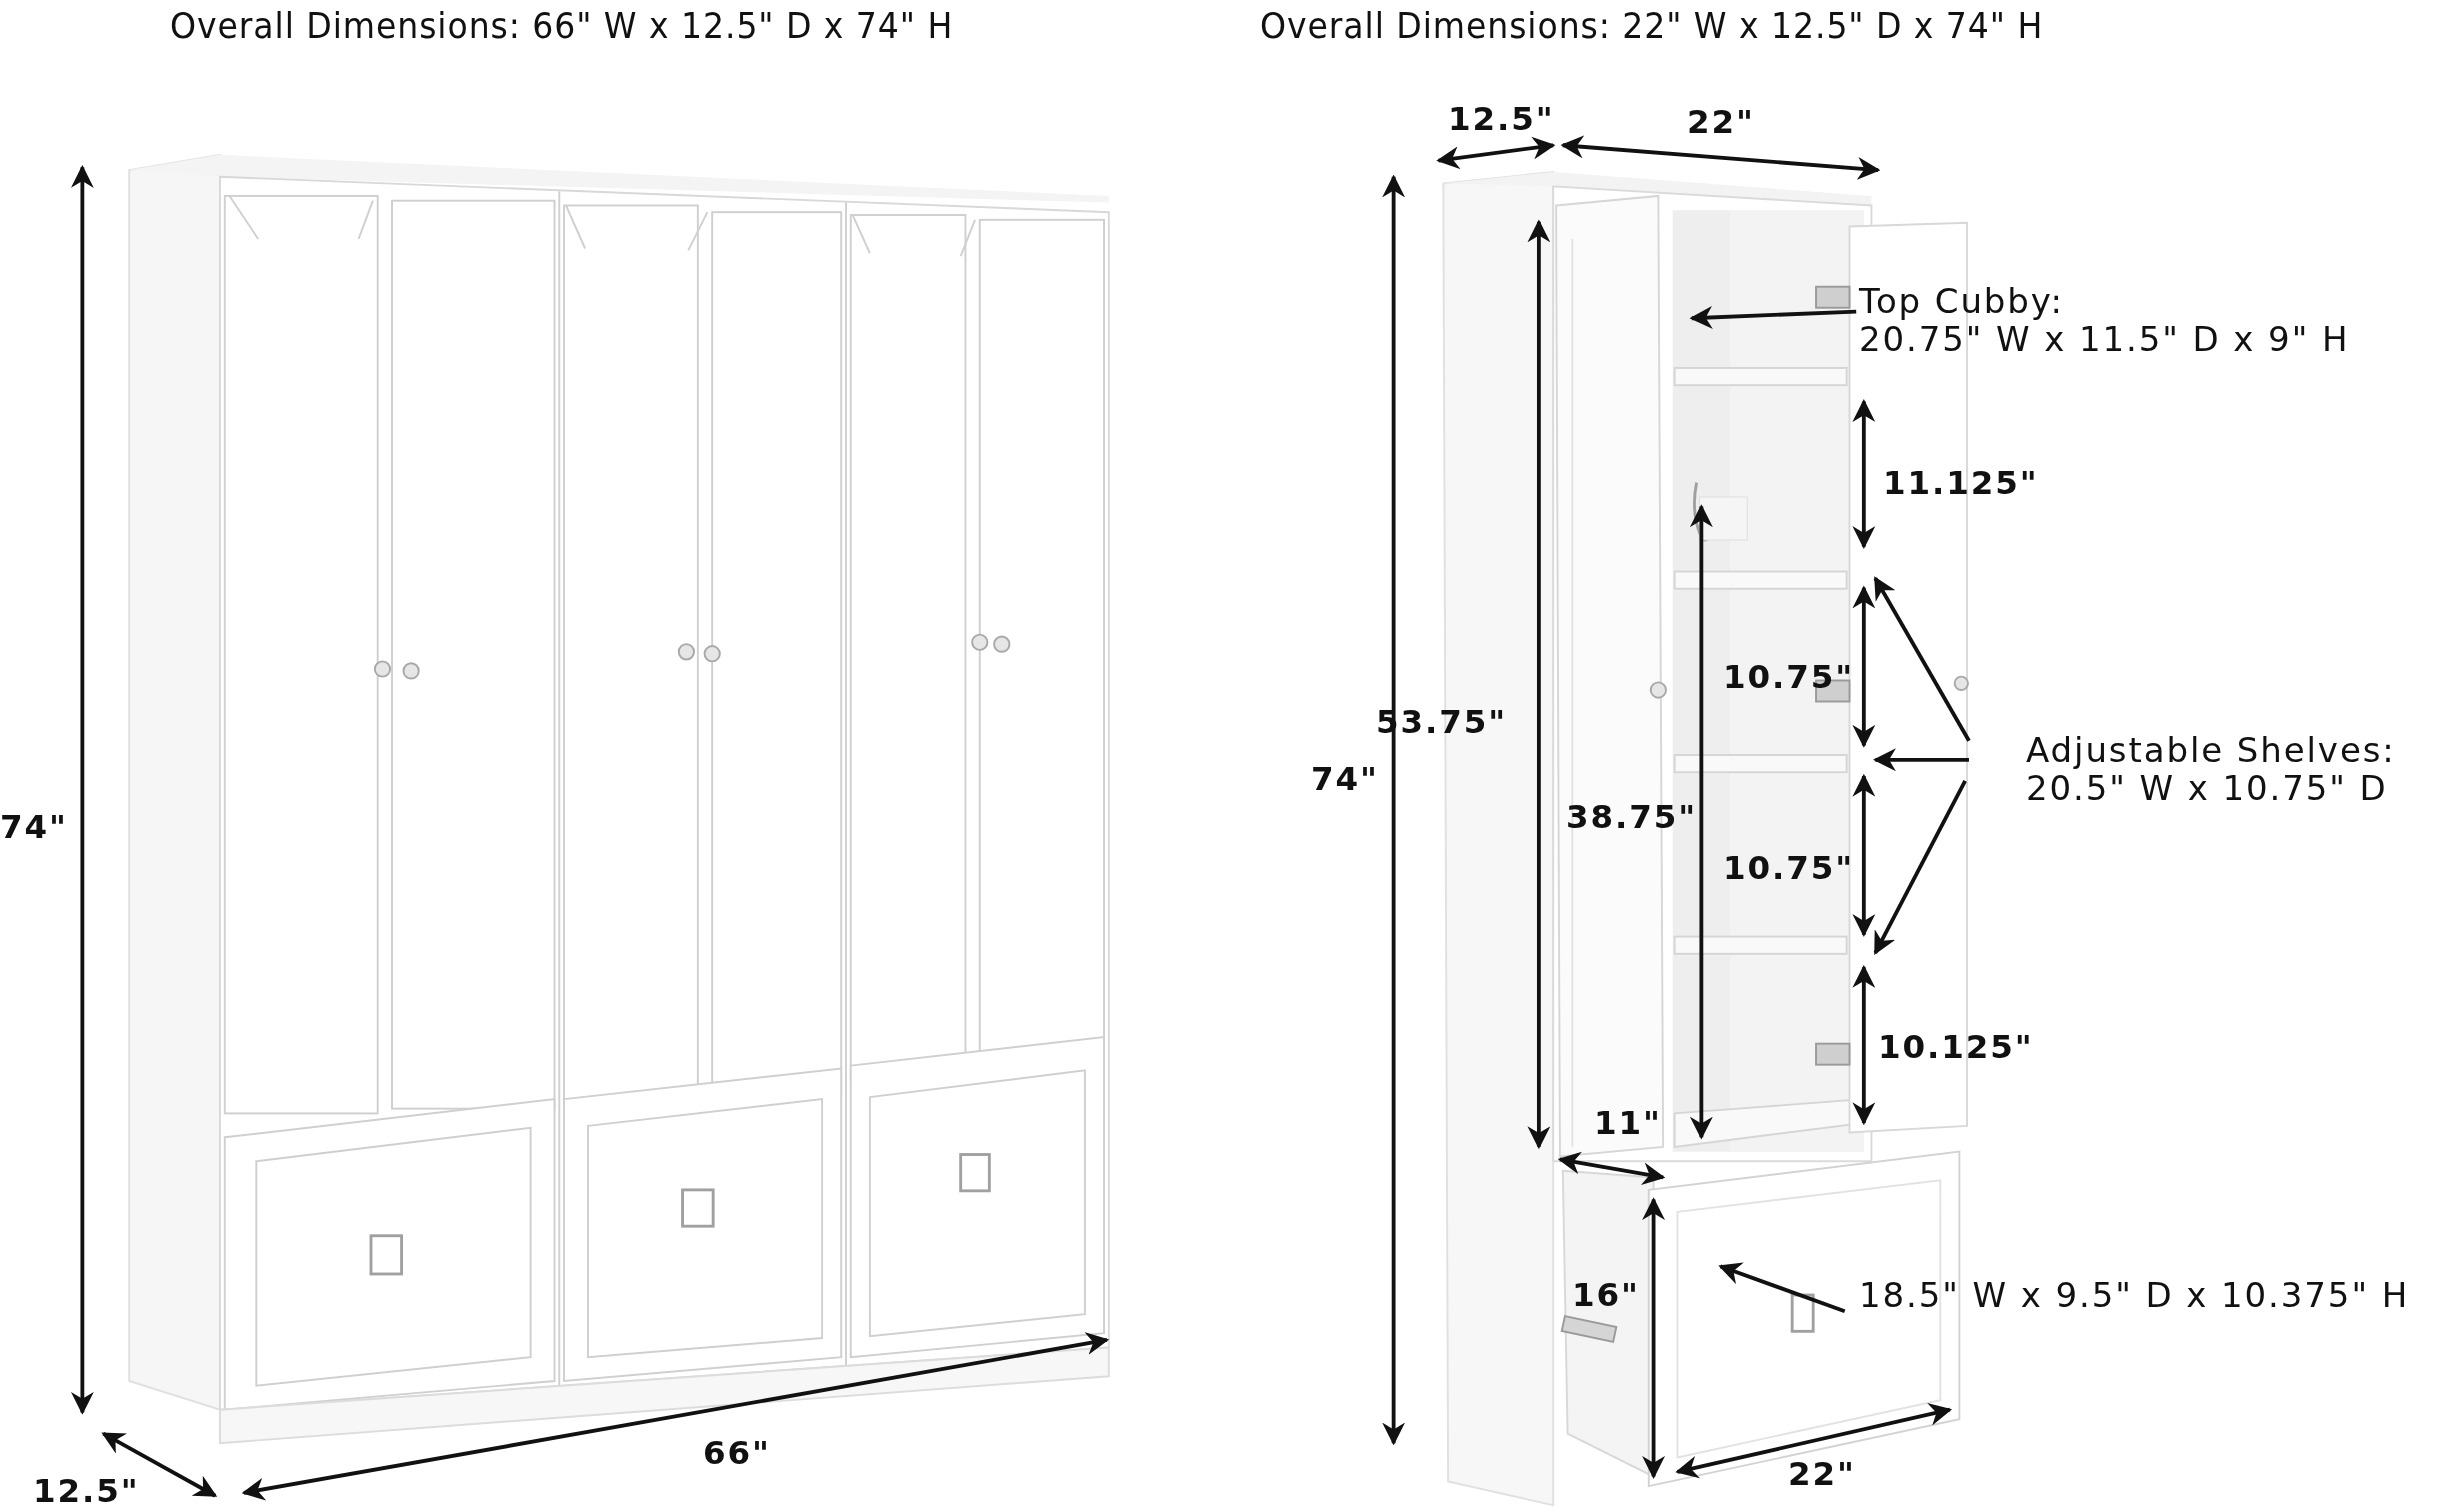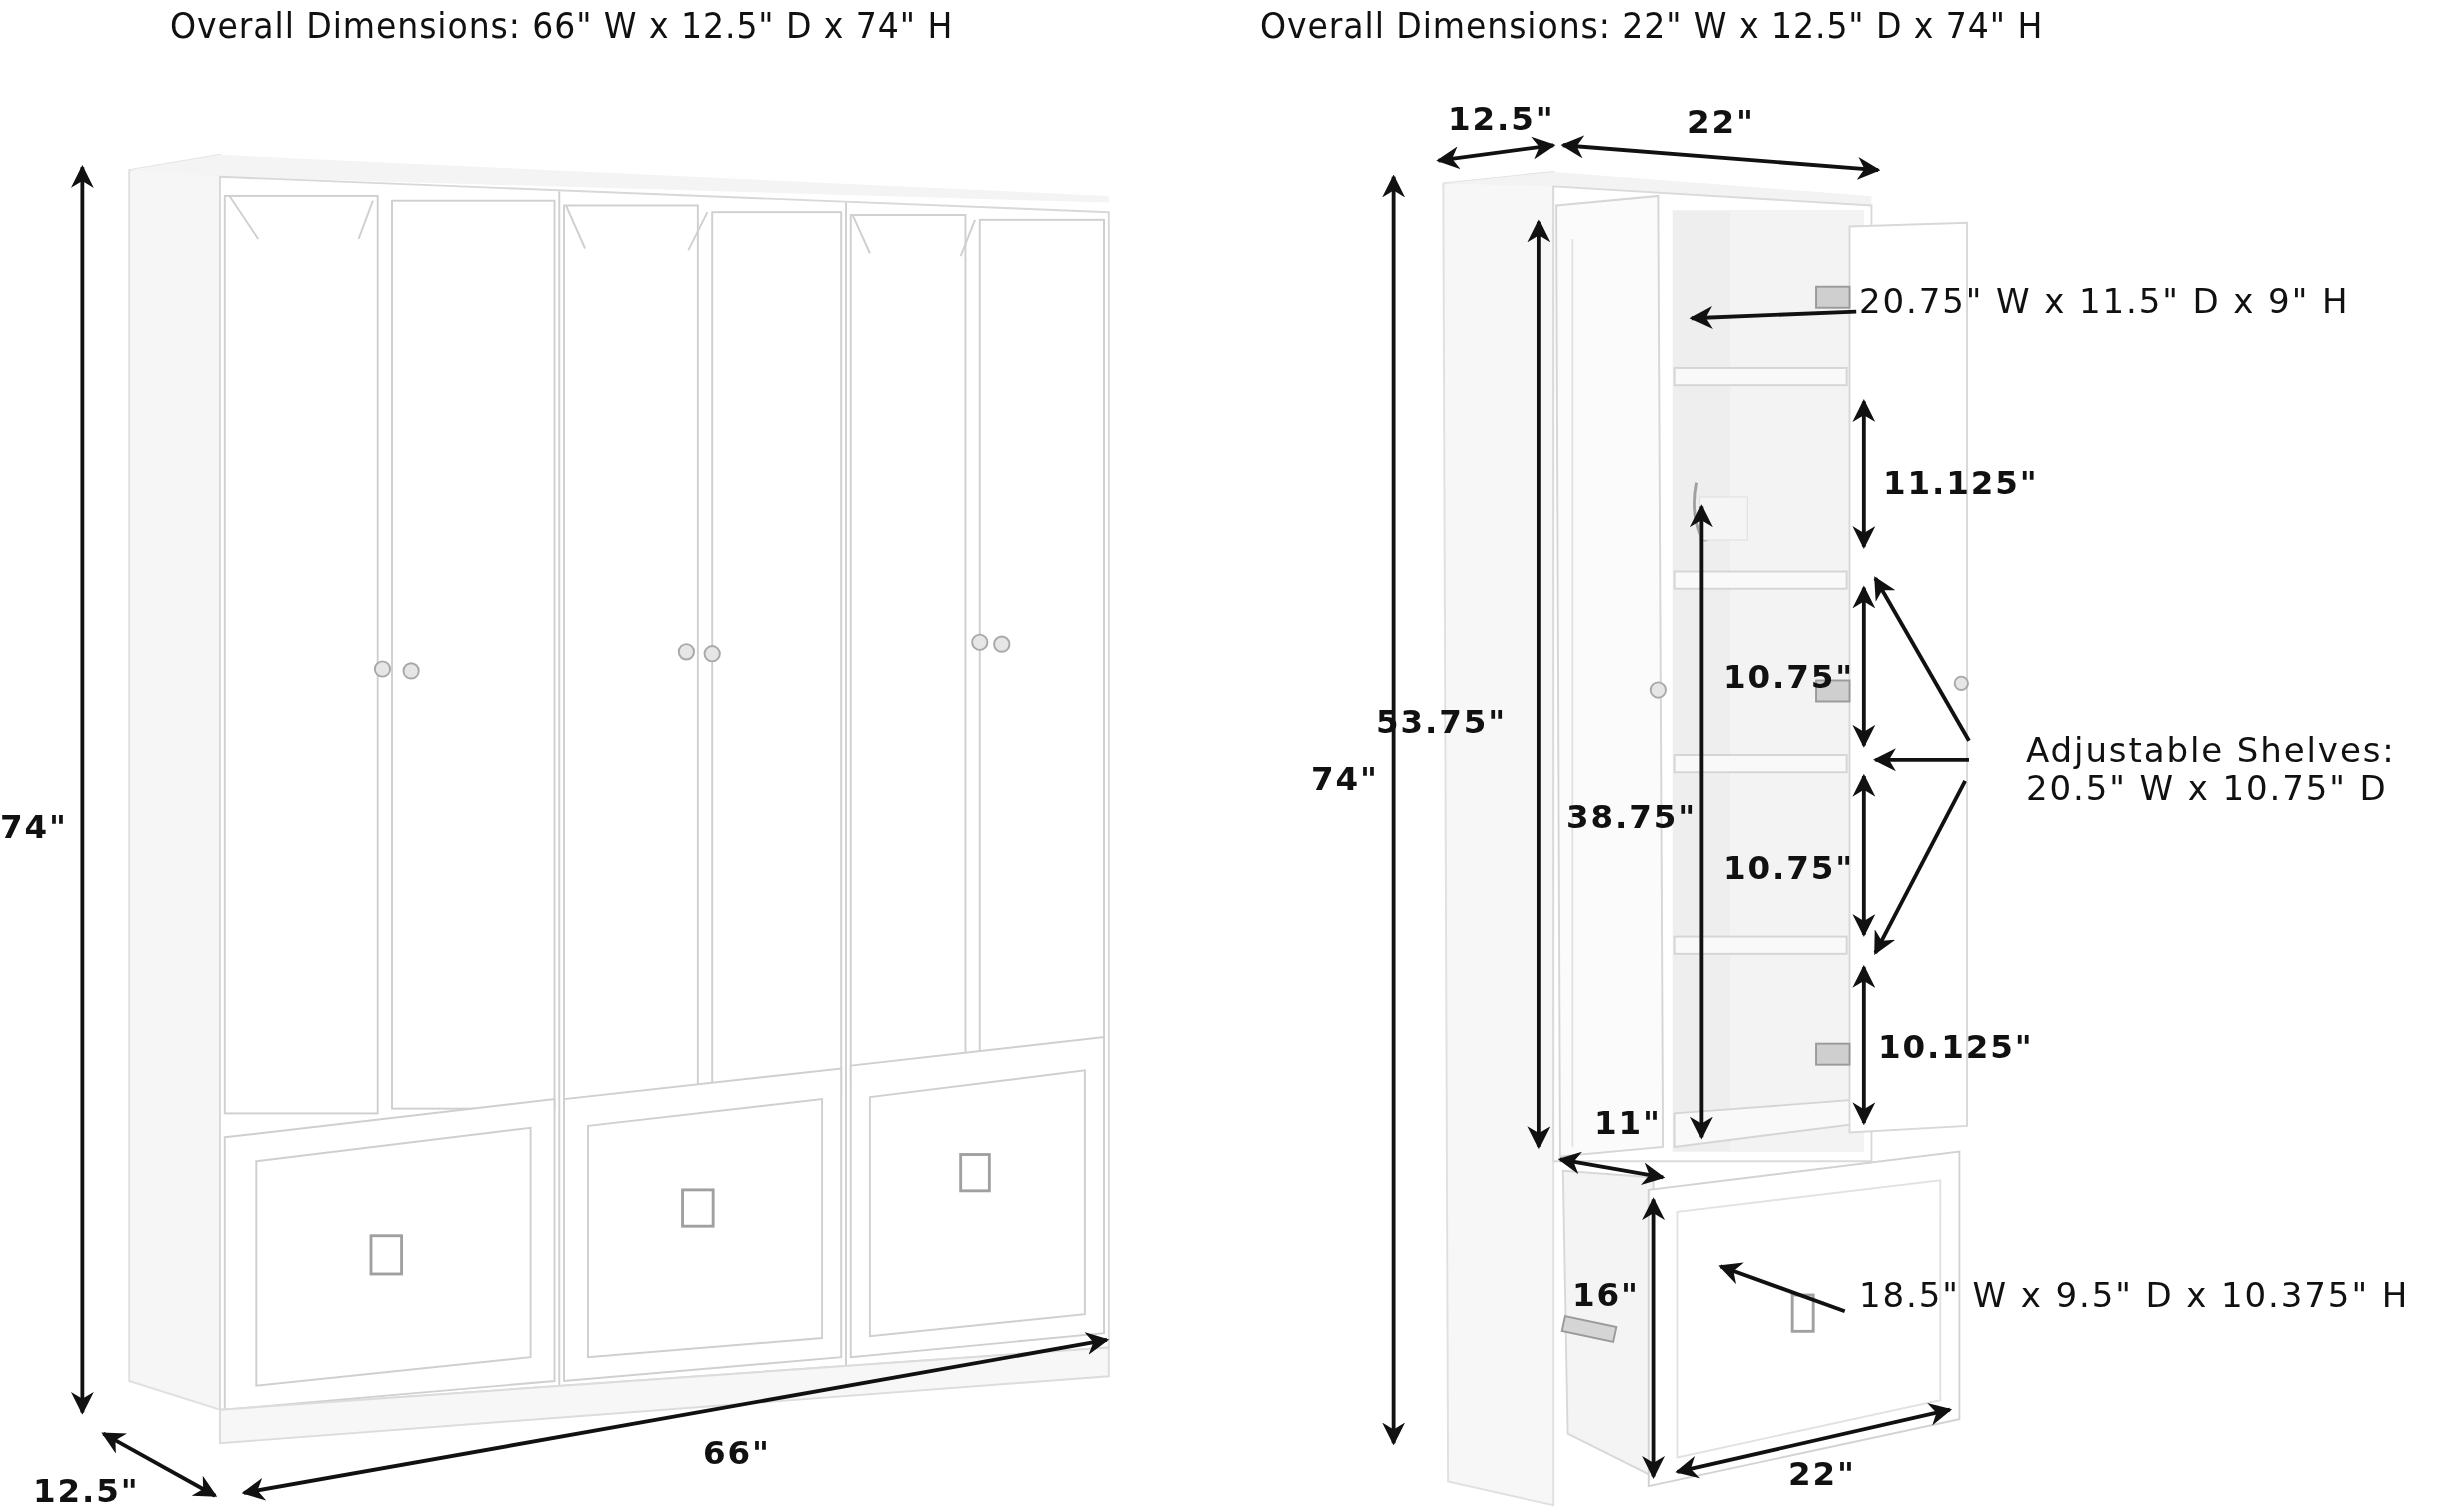--- a/index.html
+++ b/index.html
@@ -167,20 +167,21 @@
 <div class="txt dim" style="left:1566px; top:798px;">38.75"</div>
 <div class="txt dim" style="left:1883px; top:464px;">11.125"</div>
 <div class="txt dim" style="left:1723px; top:658px;">10.75"</div>
 <div class="txt dim" style="left:1723px; top:849px;">10.75"</div>
 <div class="txt dim" style="left:1878px; top:1028px;">10.125"</div>
 <div class="txt dim" style="left:1594px; top:1104px;">11"</div>
 <div class="txt dim" style="left:1572px; top:1276px;">16"</div>
 <div class="txt dim" style="left:1788px; top:1455px;">22"</div>
 
 <div class="txt callout" style="left:1859px; top:282px;">
+  <div>Top Cubby:</div>
   <div>20.75" W x 11.5" D x 9" H</div>
 </div>
 <div class="txt callout" style="left:2026px; top:731px;">
   <div>Adjustable Shelves:</div>
   <div>20.5" W x 10.75" D</div>
 </div>
 <div class="txt callout" style="left:1859px; top:1276px;">
   <div>18.5" W x 9.5" D x 10.375" H</div>
 </div>
 

